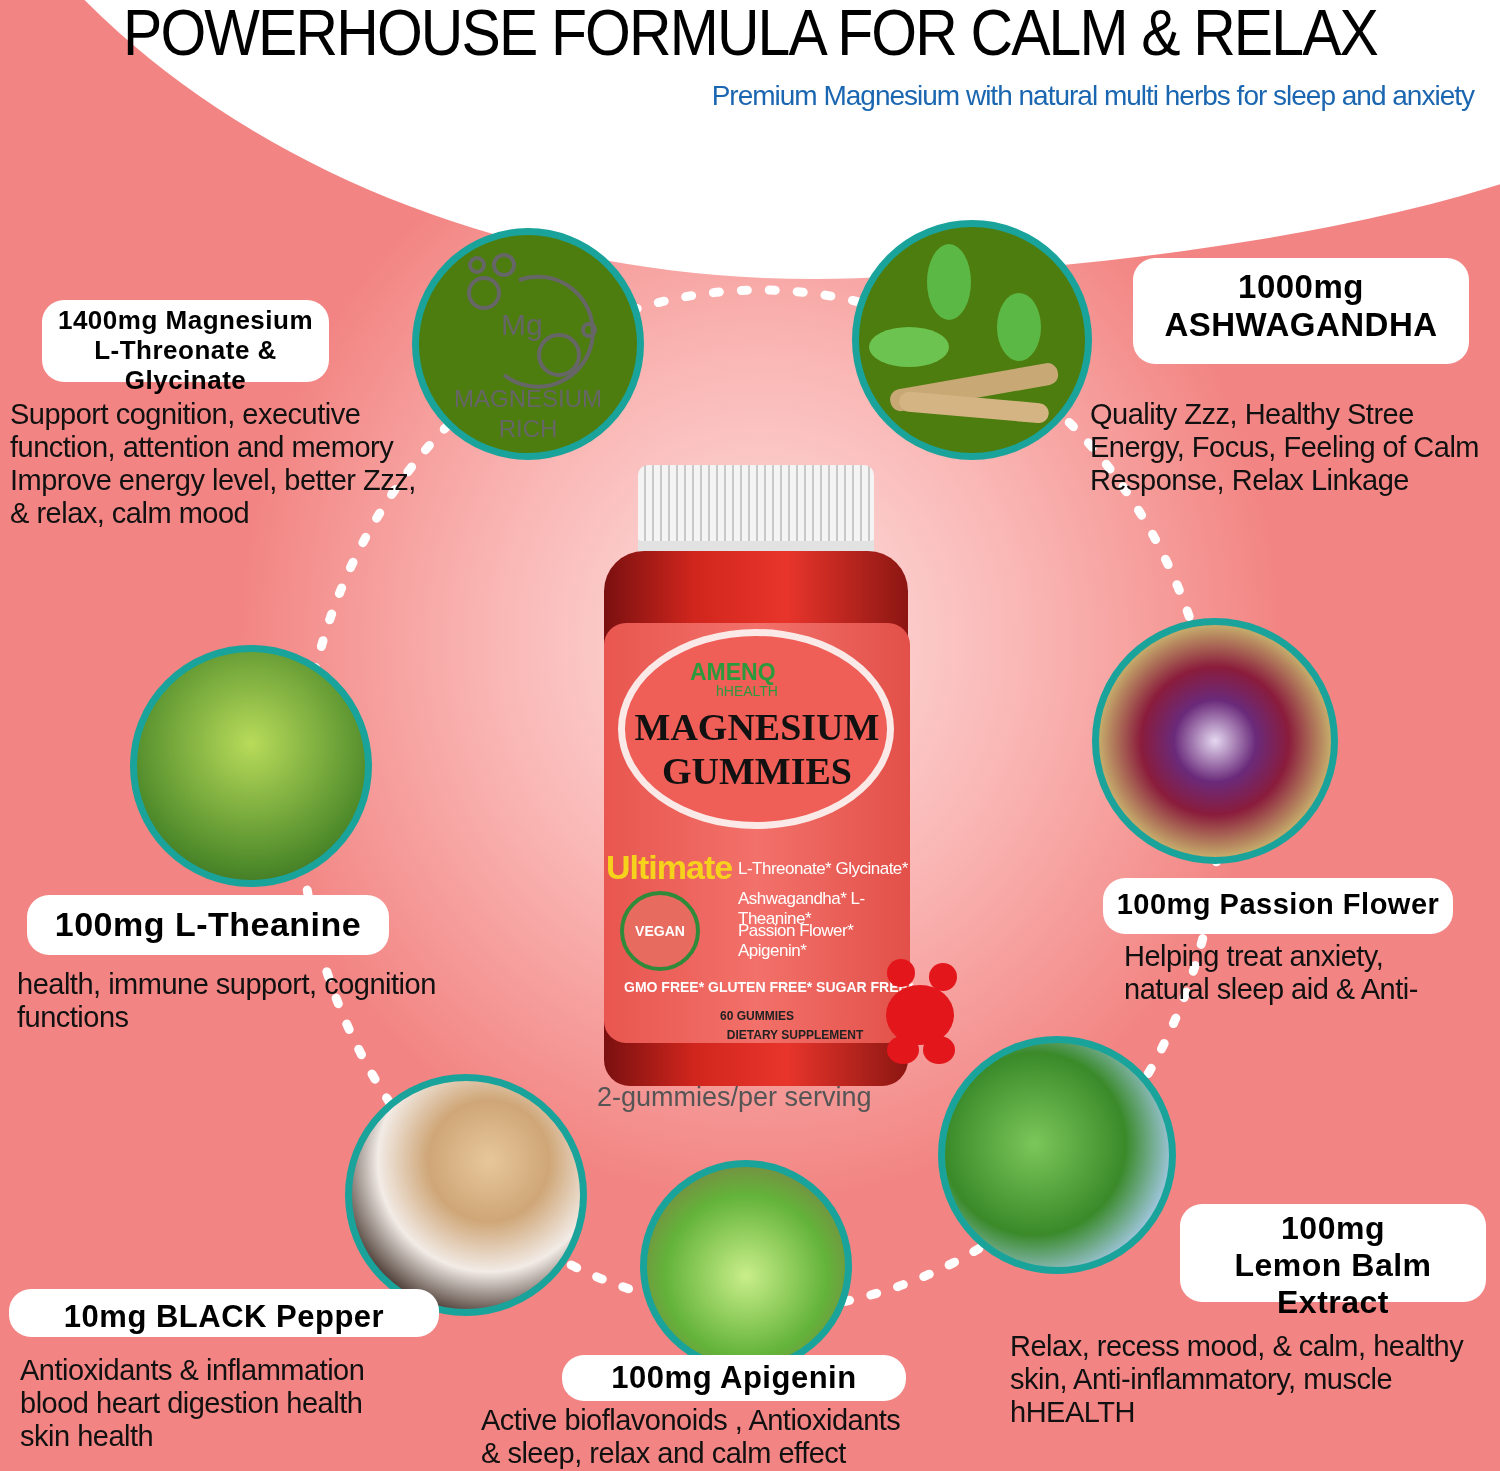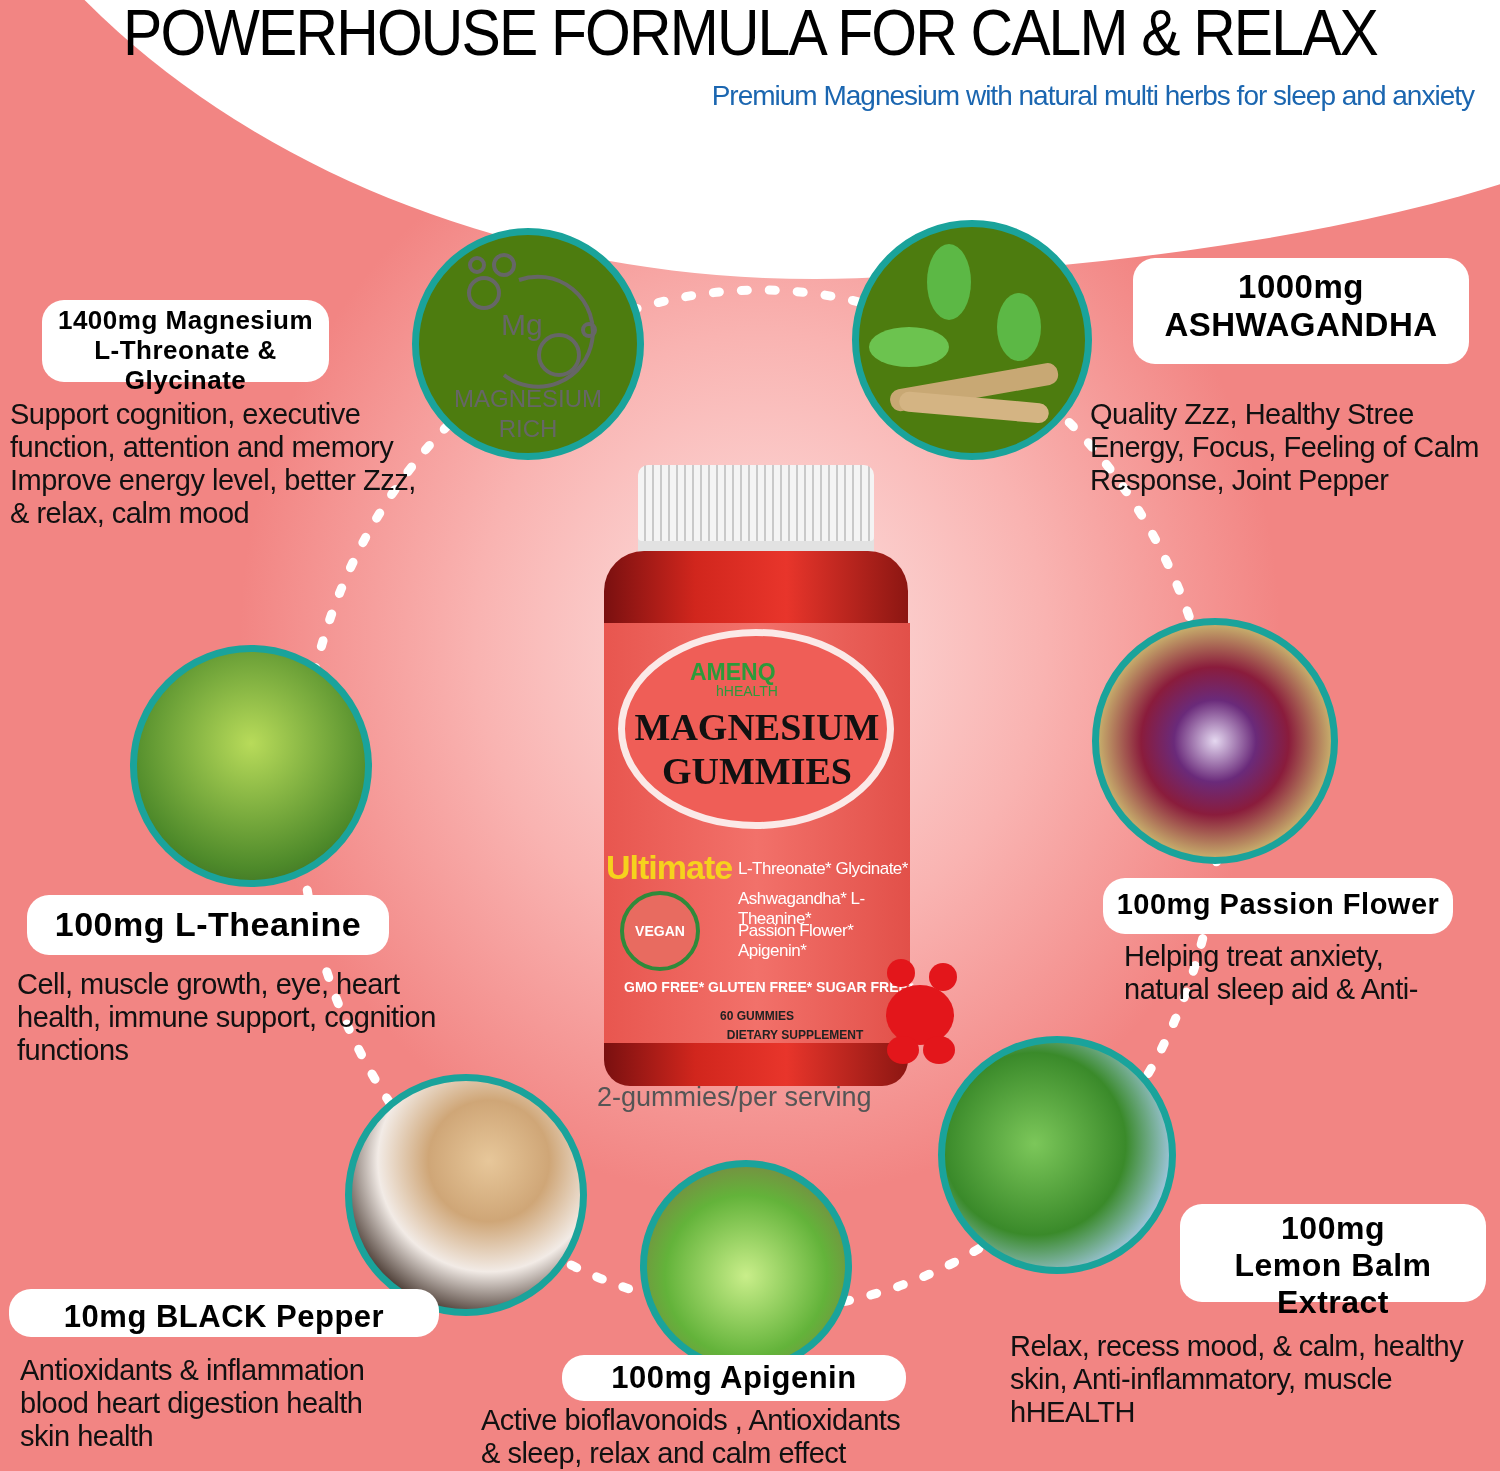--- a/index.html
+++ b/index.html
@@ -14,21 +14,21 @@
   .dots{position:absolute;left:0;top:0;}
   .circle{position:absolute;border-radius:50%;border:7px solid #1aa39b;background:#4d7c0f;overflow:hidden;box-sizing:border-box;}
   .label{position:absolute;background:#fff;border-radius:22px;text-align:center;font-weight:bold;color:#000;
          font-family:"Liberation Sans",sans-serif;letter-spacing:0.5px;line-height:1.15;}
   .desc{position:absolute;font-size:29px;line-height:33px;color:#111;letter-spacing:-0.5px;}
   .bottle{position:absolute;left:600px;top:455px;width:312px;height:635px;}
   .cap{position:absolute;left:38px;top:10px;width:236px;height:90px;border-radius:10px 10px 4px 4px;
        background:repeating-linear-gradient(90deg,#f4f4f4 0 6px,#c9c9c9 6px 8px);box-shadow:inset 0 -14px 0 #e2e2e2;}
   .jar{position:absolute;left:4px;top:96px;width:304px;height:535px;border-radius:40px 40px 26px 26px;
        background:linear-gradient(90deg,#7a1010,#d1261d 30%,#e8352b 60%,#8c1612);}
-  .lbl{position:absolute;left:0;top:72px;width:306px;height:420px;background:linear-gradient(90deg,#e8564f,#f2716a 50%,#e25049);}
+  .lbl{position:absolute;left:0;top:72px;width:306px;height:420px;background:linear-gradient(90deg,#e8564f,#f2716a 50%,#e25049);border-radius:22px;}
   .oval{position:absolute;left:14px;top:6px;width:276px;height:200px;border-radius:50%;border:7px solid #fbe9e7;background:#ef5e57;box-sizing:border-box;}
   .brand{position:absolute;left:86px;top:36px;color:#2c9a3a;font-size:23px;font-weight:bold;}
   .brand2{position:absolute;left:112px;top:60px;color:#2c9a3a;font-size:14px;}
   .prod{position:absolute;left:0;width:306px;text-align:center;font-family:"Liberation Serif",serif;font-weight:bold;color:#111;font-size:38px;}
   .ult{position:absolute;left:2px;top:225px;color:#f6d21d;font-size:34px;font-weight:bold;letter-spacing:-1px;}
   .ing{position:absolute;color:#fff;font-size:17px;letter-spacing:-0.5px;}
   .vegan{position:absolute;left:16px;top:268px;width:72px;height:72px;border-radius:50%;border:4px solid #2f8a3a;background:#e86b60;
          color:#fff;font-weight:bold;font-size:14px;display:flex;align-items:center;justify-content:center;}
   .free{position:absolute;left:20px;top:356px;color:#fff;font-weight:bold;font-size:14px;white-space:nowrap;}
   .count{position:absolute;left:0;width:306px;text-align:center;color:#222;font-weight:bold;font-size:12px;}
@@ -105,28 +105,27 @@
   <div>&amp; relax, calm mood</div>
 </div>
 
 <div class="label" style="left:1133px;top:258px;width:336px;height:106px;font-size:33px;padding-top:10px;box-sizing:border-box;">
   <div>1000mg</div>
   <div>ASHWAGANDHA</div>
 </div>
 <div class="desc" style="left:1090px;top:398px;">
   <div>Quality Zzz, Healthy Stree</div>
   <div>Energy, Focus, Feeling of Calm</div>
-  <div>Response, Joint Pepper</div>
+  <div>Response, Relax Linkage</div>
 </div>
 
 <div class="label" style="left:27px;top:895px;width:362px;height:60px;font-size:34px;padding-top:10px;box-sizing:border-box;">
   <div>100mg L-Theanine</div>
 </div>
 <div class="desc" style="left:17px;top:968px;">
-  <div>Cell, muscle growth, eye, heart</div>
   <div>health, immune support, cognition</div>
   <div>functions</div>
 </div>
 
 <div class="label" style="left:1103px;top:878px;width:350px;height:56px;font-size:29px;padding-top:10px;box-sizing:border-box;">
   <div>100mg Passion Flower</div>
 </div>
 <div class="desc" style="left:1124px;top:940px;">
   <div>Helping treat anxiety,</div>
   <div>natural sleep aid &amp; Anti-</div>

